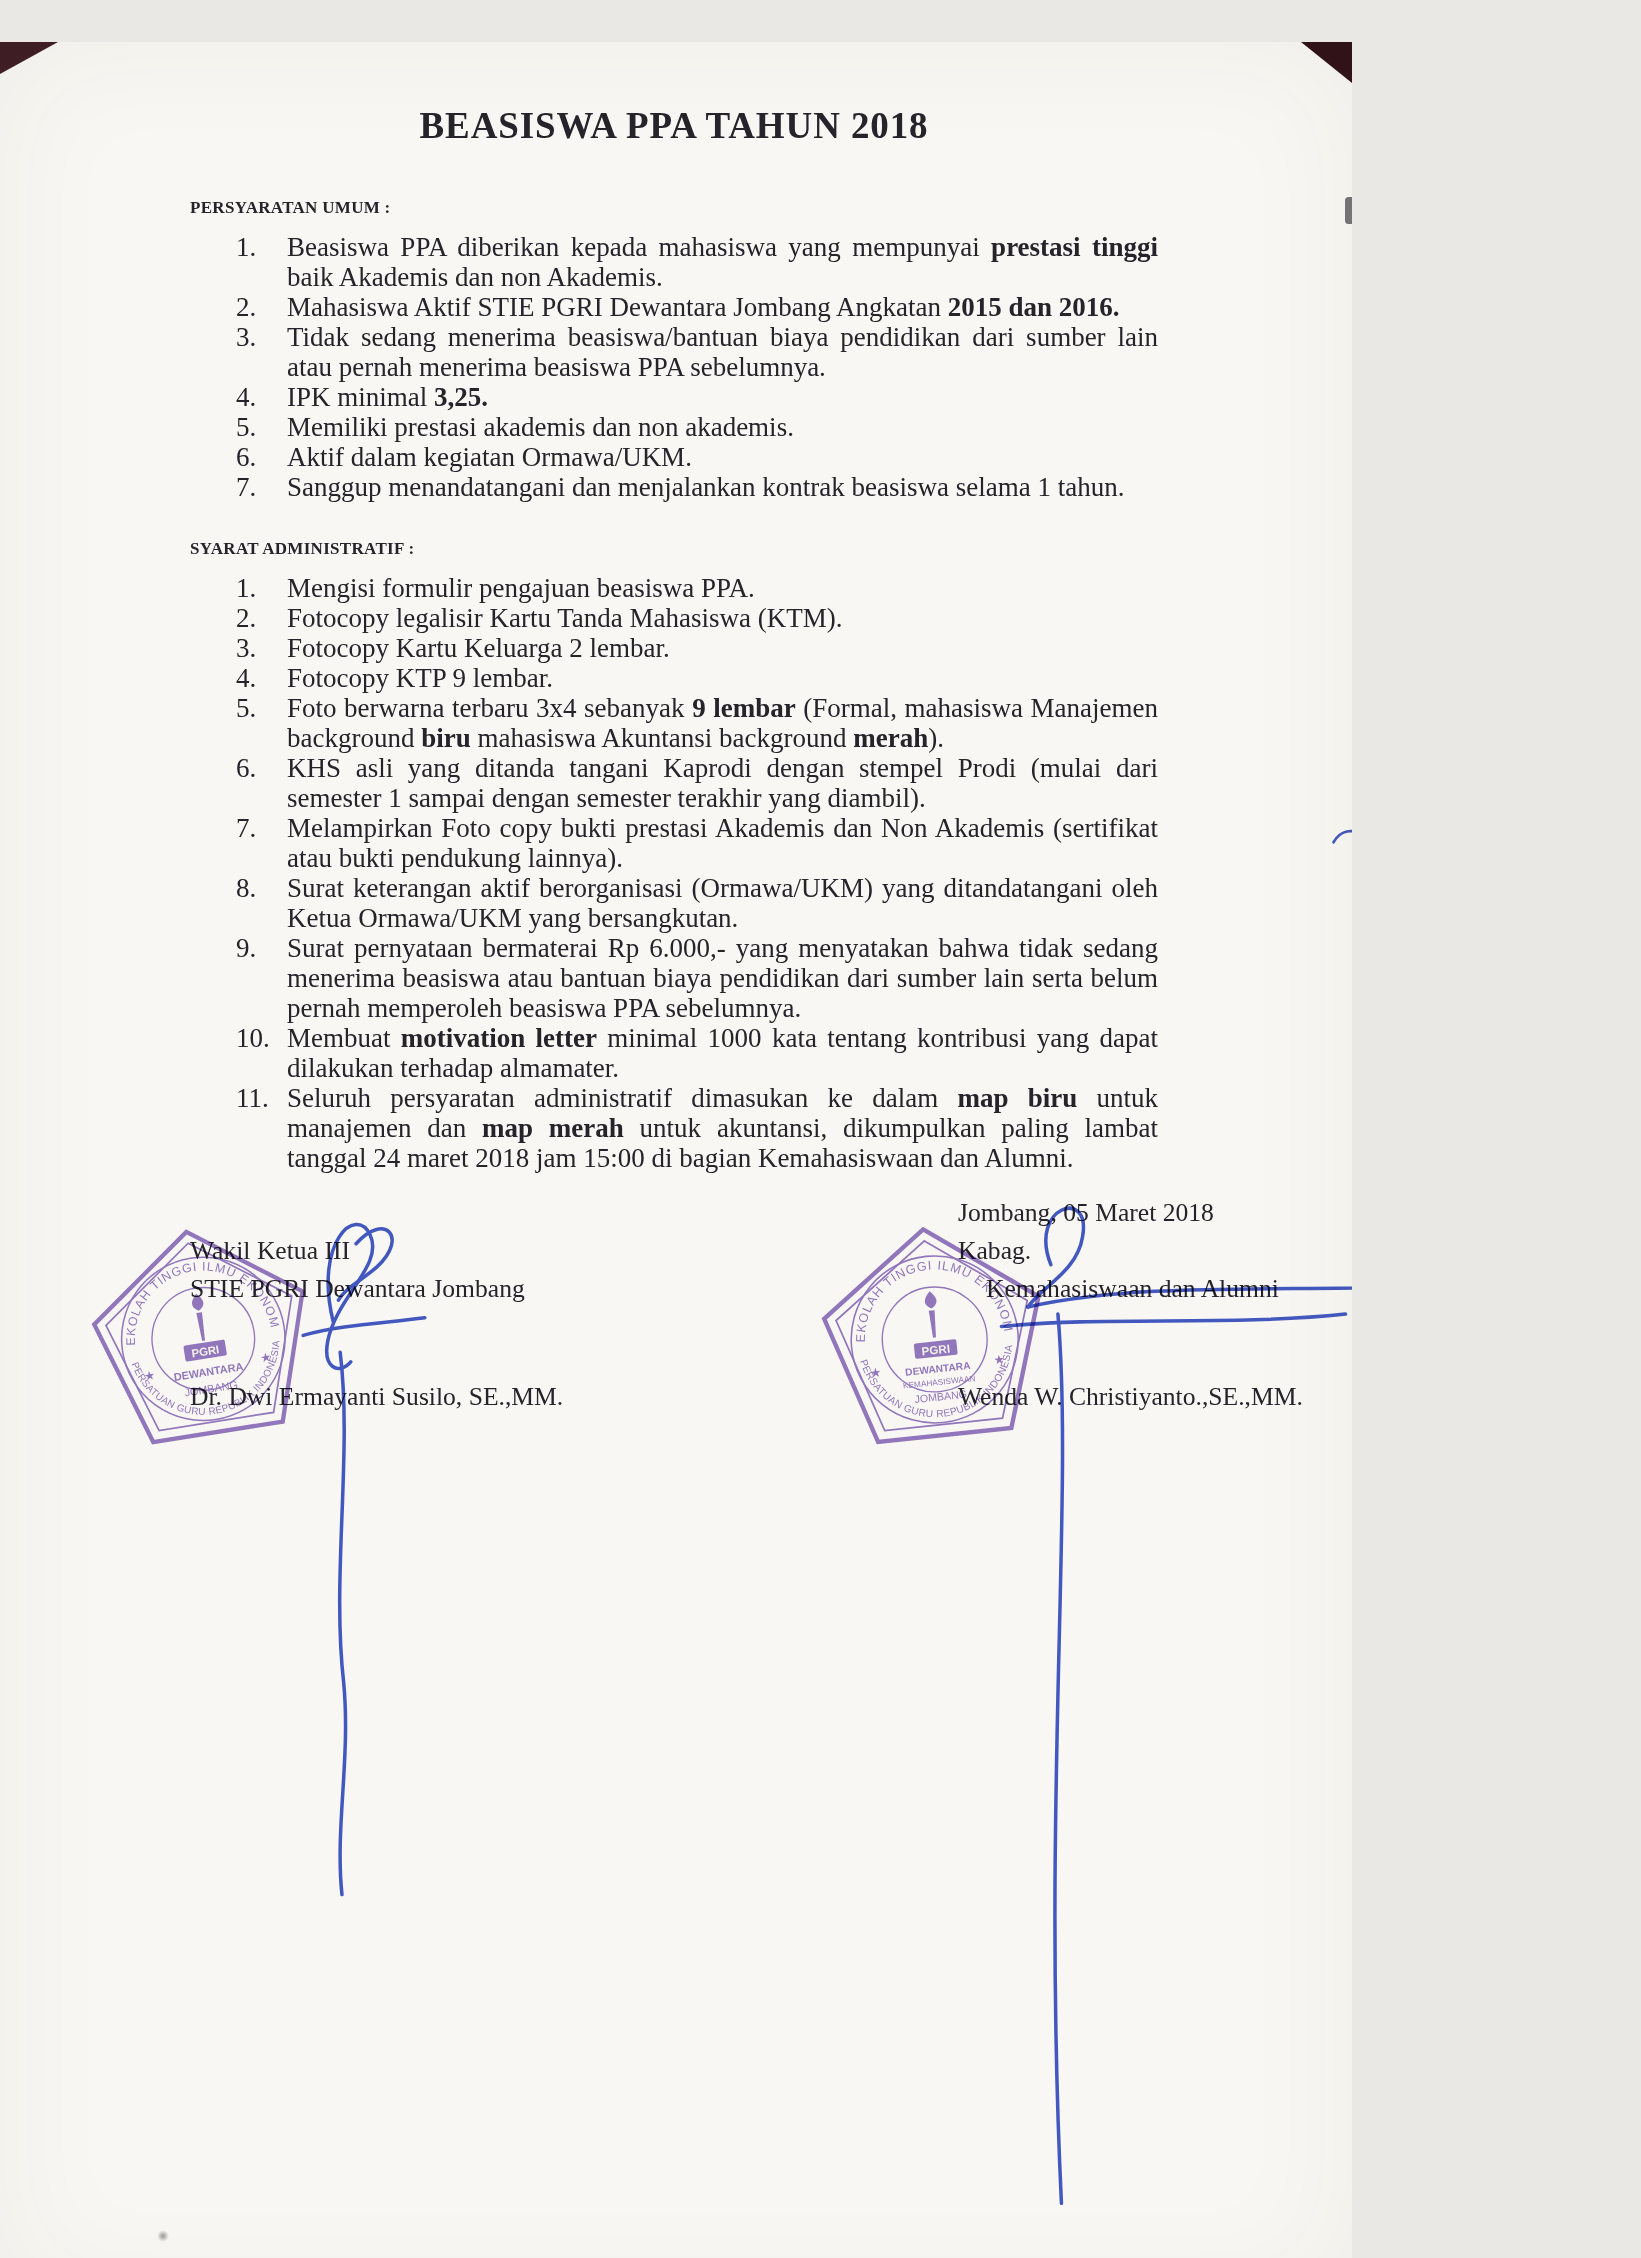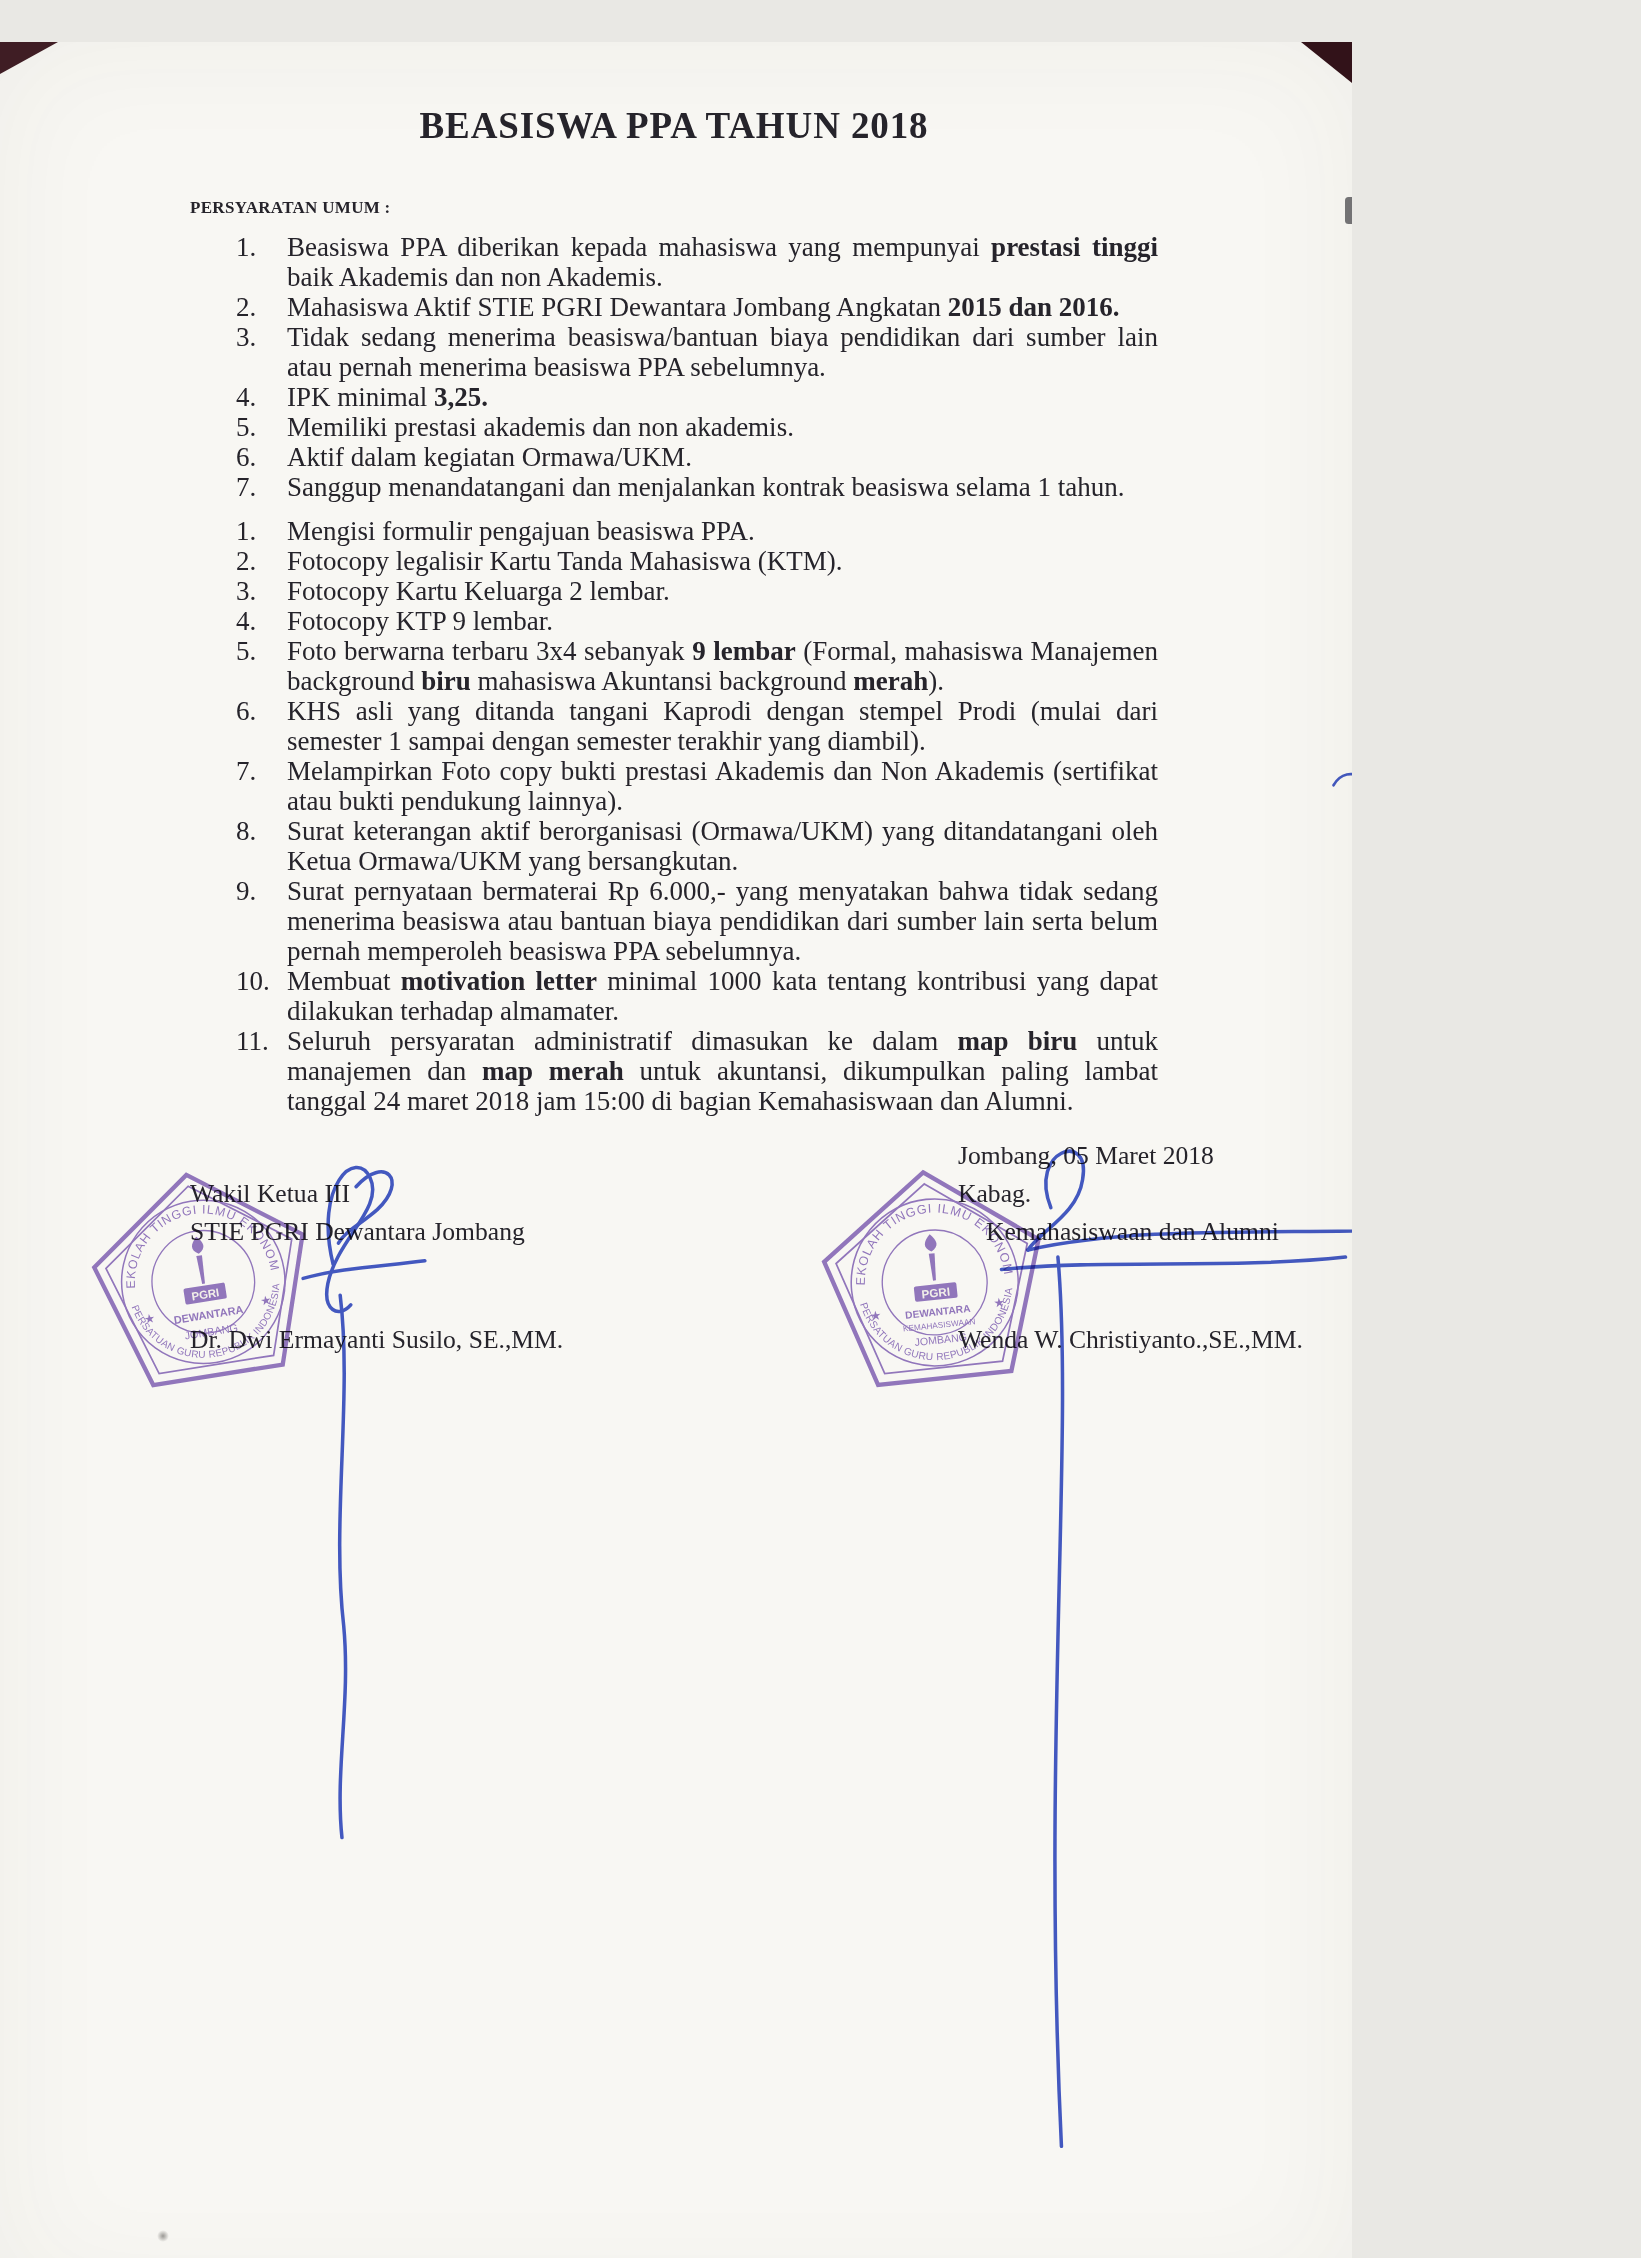--- a/index.html
+++ b/index.html
@@ -122,20 +122,21 @@
           <li><span>Mahasiswa Aktif STIE PGRI Dewantara Jombang Angkatan </span><b>2015 dan 2016.</b></li>
           <li><span>Tidak sedang menerima beasiswa/bantuan biaya pendidikan dari sumber lain atau pernah menerima beasiswa PPA sebelumnya.</span></li>
           <li><span>IPK minimal </span><b>3,25.</b></li>
           <li><span>Memiliki prestasi akademis dan non akademis.</span></li>
           <li><span>Aktif dalam kegiatan Ormawa/UKM.</span></li>
           <li><span>Sanggup menandatangani dan menjalankan kontrak beasiswa selama 1 tahun.</span></li>
         </ol>
     </section>
 
     <section>
+      <h2 class="section-heading second">SYARAT ADMINISTRATIF :</h2>
       <ol class="reqs">
           <li><span>Mengisi formulir pengajuan beasiswa PPA.</span></li>
           <li><span>Fotocopy legalisir Kartu Tanda Mahasiswa (KTM).</span></li>
           <li><span>Fotocopy Kartu Keluarga 2 lembar.</span></li>
           <li><span>Fotocopy KTP 9 lembar.</span></li>
           <li><span>Foto berwarna terbaru 3x4 sebanyak </span><b>9 lembar</b><span> (Formal, mahasiswa Manajemen background </span><b>biru</b><span> mahasiswa Akuntansi background </span><b>merah</b><span>).</span></li>
           <li><span>KHS asli yang ditanda tangani Kaprodi dengan stempel Prodi (mulai dari semester 1 sampai dengan semester terakhir yang diambil).</span></li>
           <li><span>Melampirkan Foto copy bukti prestasi Akademis dan Non Akademis (sertifikat atau bukti pendukung lainnya).</span></li>
           <li><span>Surat keterangan aktif berorganisasi (Ormawa/UKM) yang ditandatangani oleh Ketua Ormawa/UKM yang bersangkutan.</span></li>
           <li><span>Surat pernyataan bermaterai Rp 6.000,- yang menyatakan bahwa tidak sedang menerima beasiswa atau bantuan biaya pendidikan dari sumber lain serta belum pernah memperoleh beasiswa PPA sebelumnya.</span></li>

